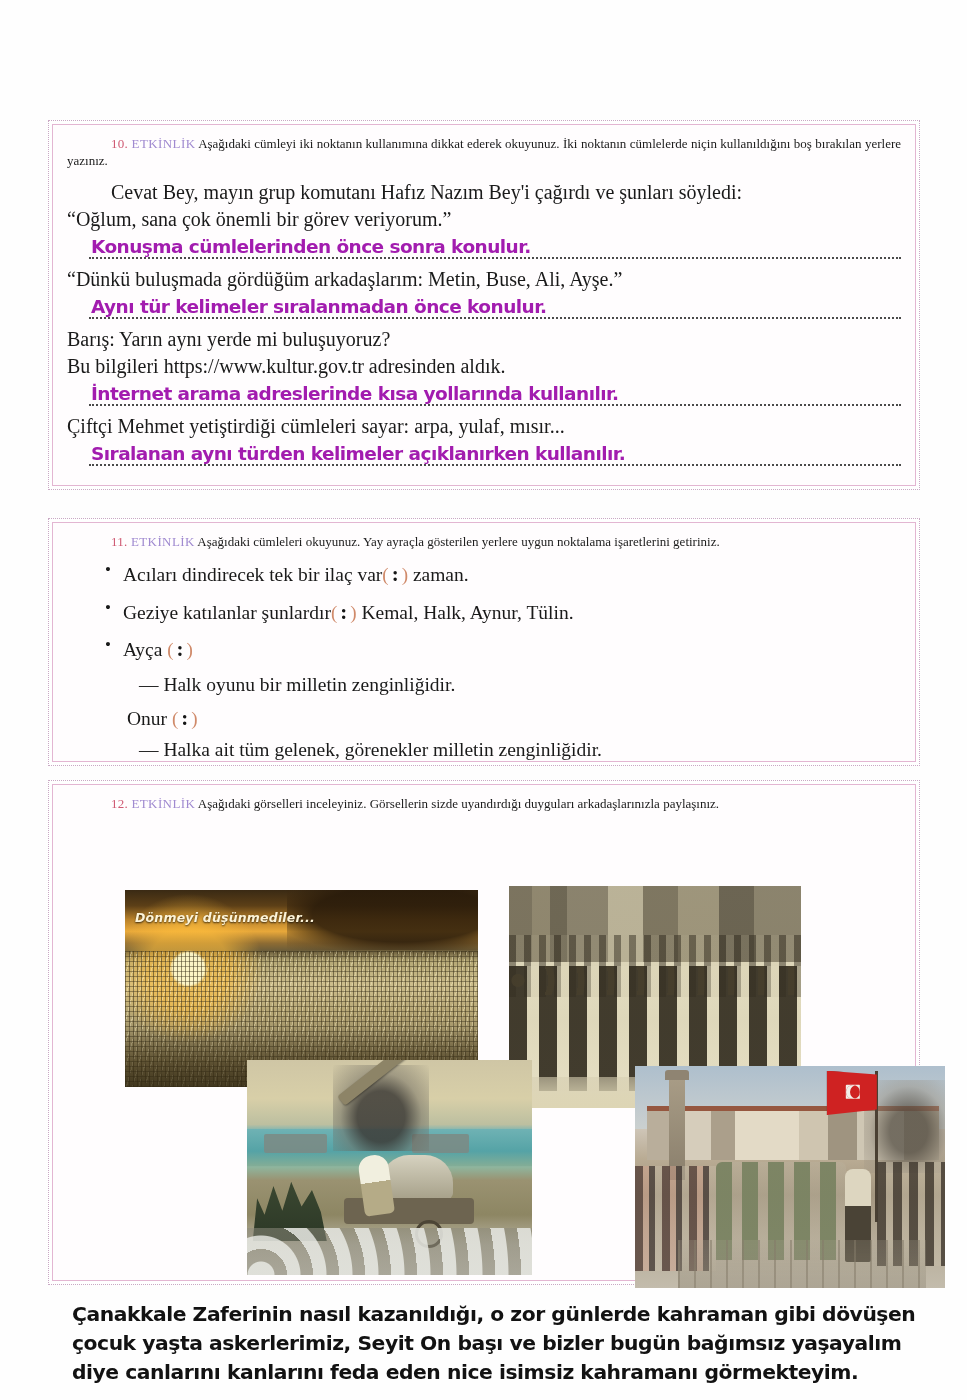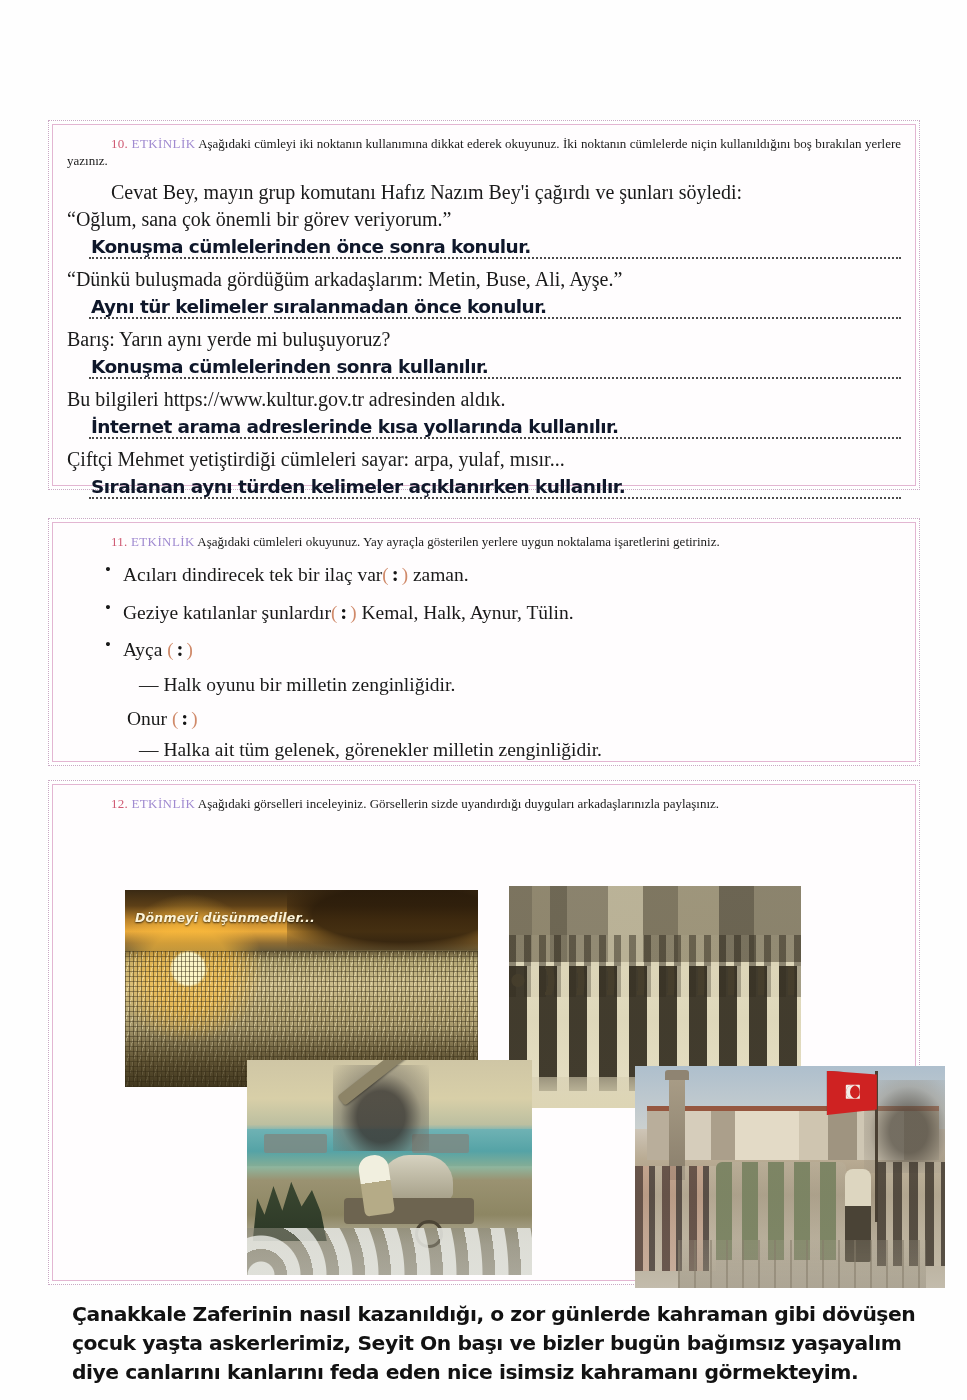--- a/index.html
+++ b/index.html
@@ -84,21 +84,21 @@
     bottom: 2px;
     border-bottom: 2.2px dotted #4a4a4a;
     height: 0;
   }
   .answer-text {
     position: relative;
     font-family: "DejaVu Sans", sans-serif;
     font-weight: bold;
     font-size: 18.5px;
     letter-spacing: -0.55px;
-    color: #0f172a;
+    color: #a21caf;
     background: transparent;
     line-height: 25px;
     display: inline-block;
   }
 
   
   .q-list {
     list-style: none;
     margin: 10px 0 0 0;
     padding: 0 0 0 56px;
@@ -394,24 +394,20 @@
         <span class="answer-text">Konuşma cümlelerinden önce sonra konulur.</span>
       </div>
 
       <p class="prompt">“Dünkü buluşmada gördüğüm arkadaşlarım: Metin, Buse, Ali, Ayşe.”</p>
       <div class="answer-wrap">
         <span class="answer-dots"></span>
         <span class="answer-text">Aynı tür kelimeler sıralanmadan önce konulur.</span>
       </div>
 
       <p class="prompt">Barış: Yarın aynı yerde mi buluşuyoruz?</p>
-      <div class="answer-wrap">
-        <span class="answer-dots"></span>
-        <span class="answer-text">Konuşma cümlelerinden sonra kullanılır.</span>
-      </div>
 
       <p class="prompt">Bu bilgileri https://www.kultur.gov.tr adresinden aldık.</p>
       <div class="answer-wrap">
         <span class="answer-dots"></span>
         <span class="answer-text">İnternet arama adreslerinde kısa yollarında kullanılır.</span>
       </div>
 
       <p class="prompt">Çiftçi Mehmet yetiştirdiği cümleleri sayar: arpa, yulaf, mısır...</p>
       <div class="answer-wrap">
         <span class="answer-dots"></span>

